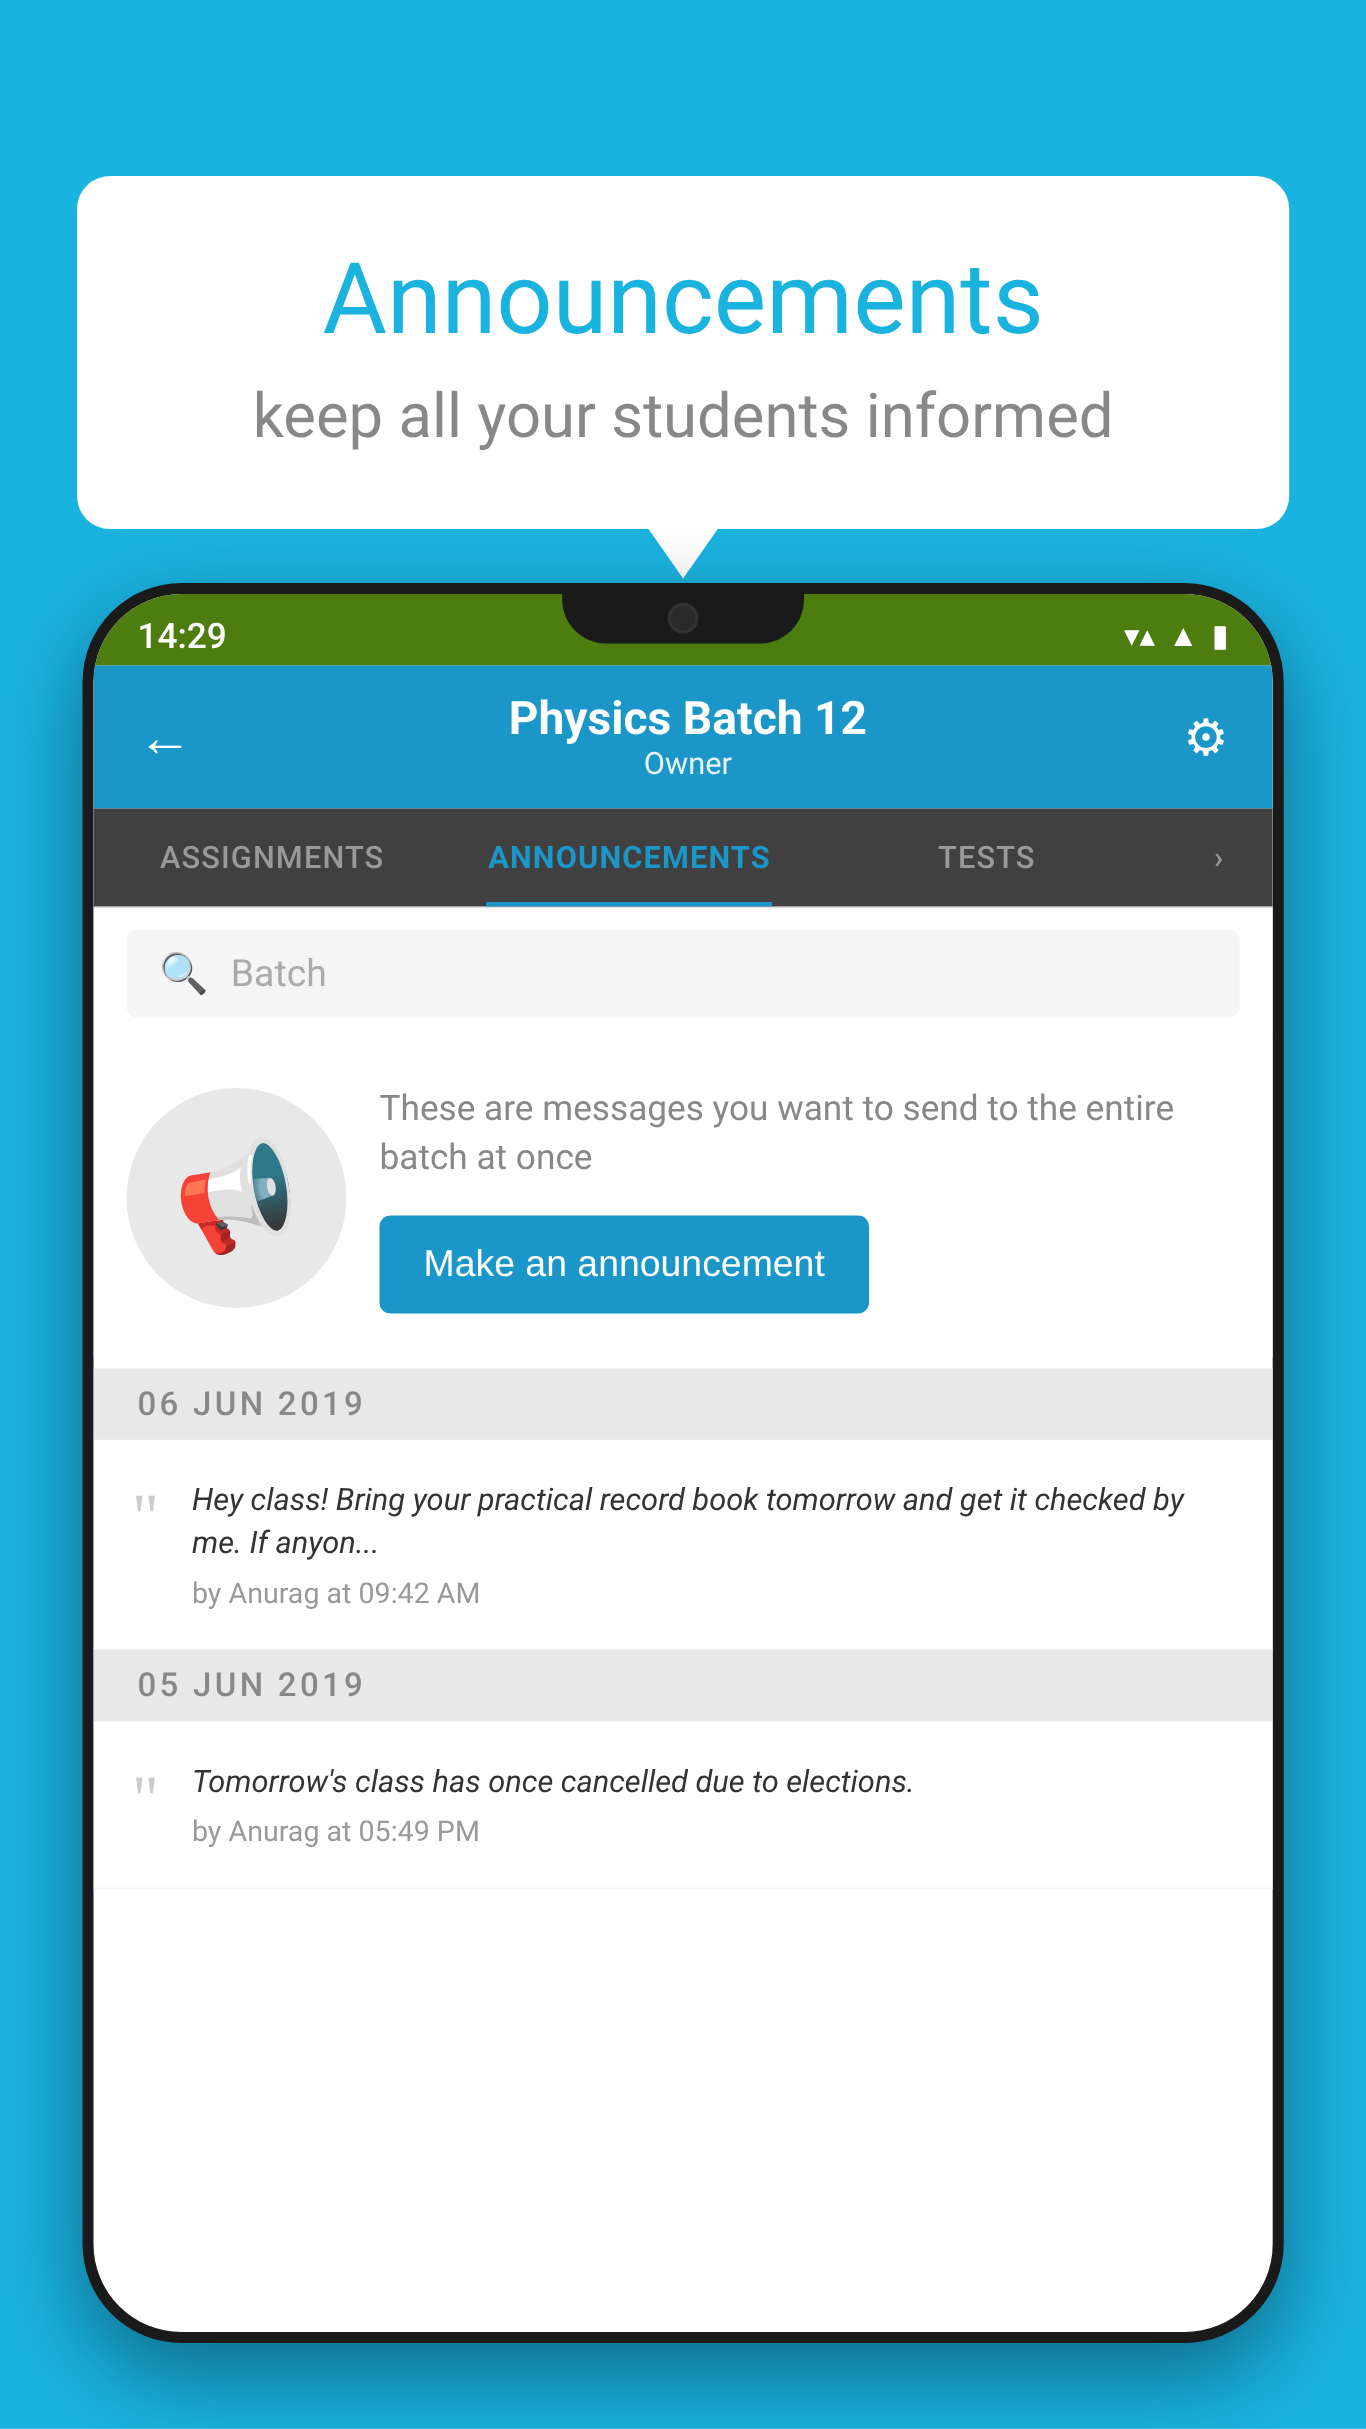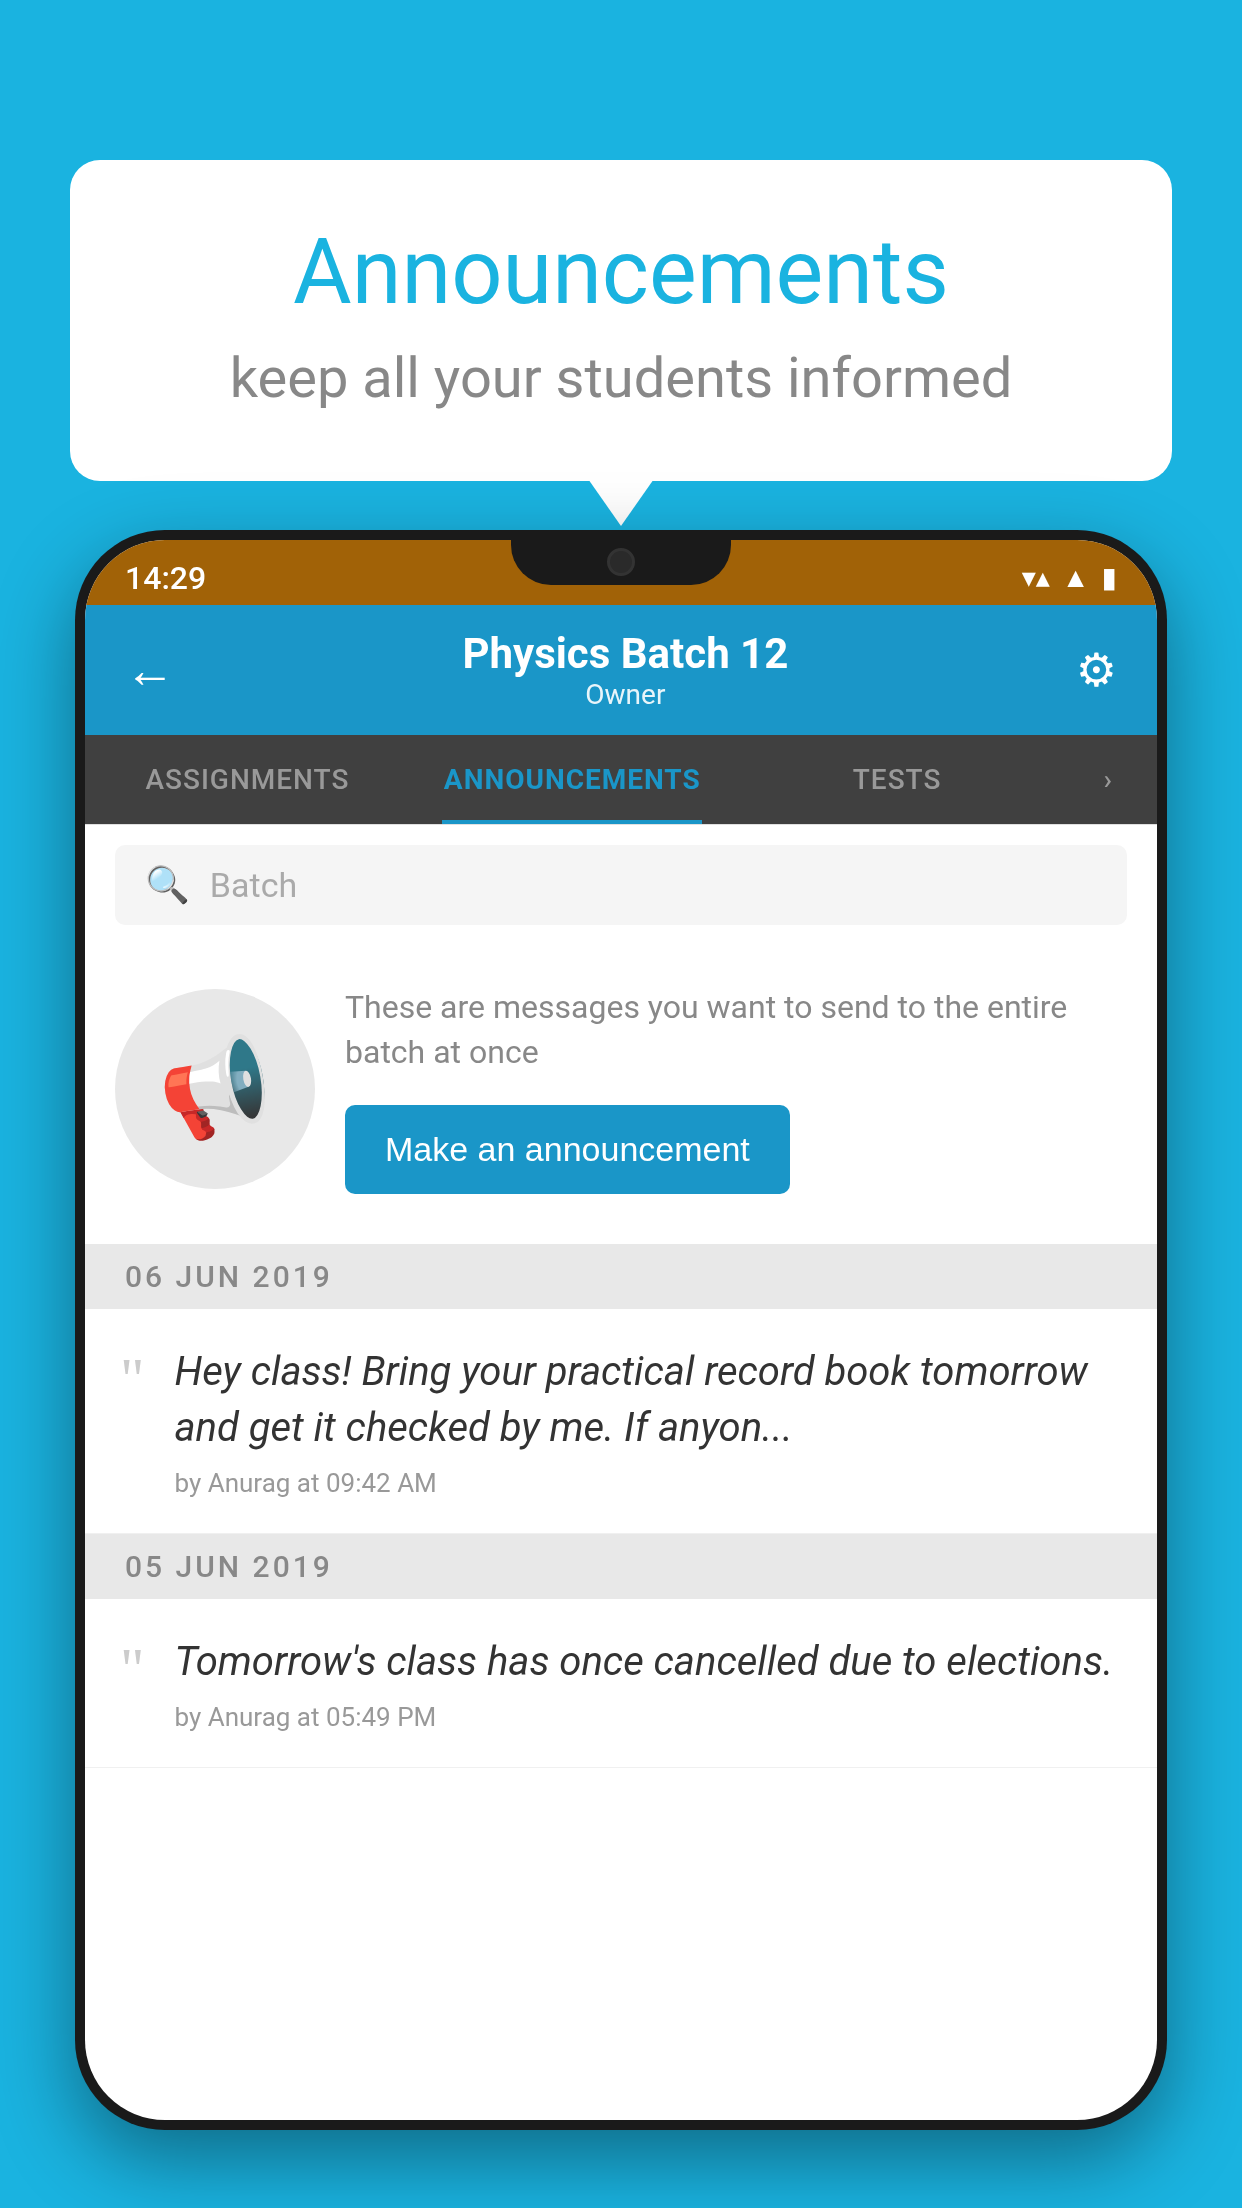--- a/index.html
+++ b/index.html
@@ -102,21 +102,21 @@
       left: 10px;
       right: 10px;
       bottom: 10px;
       background: white;
       border-radius: 80px;
       overflow: hidden;
     }
 
     
     .status-bar {
-      background: #a16207;
+      background: #4d7c0f;
       height: 65px;
       display: flex;
       align-items: center;
       justify-content: space-between;
       padding: 0 40px;
       padding-top: 10px;
     }
     .status-time {
       color: white;
       font-size: 32px;
@@ -295,21 +295,21 @@
       font-family: Georgia, serif;
       line-height: 1;
       margin-top: 5px;
       flex-shrink: 0;
     }
     .announcement-content {
       flex: 1;
     }
     .announcement-message {
       color: #333;
-      font-size: 40px;
+      font-size: 28px;
       font-style: italic;
       line-height: 1.4;
       margin-bottom: 12px;
     }
     .announcement-meta {
       color: #999;
       font-size: 26px;
     }
 
     .screen-content {

